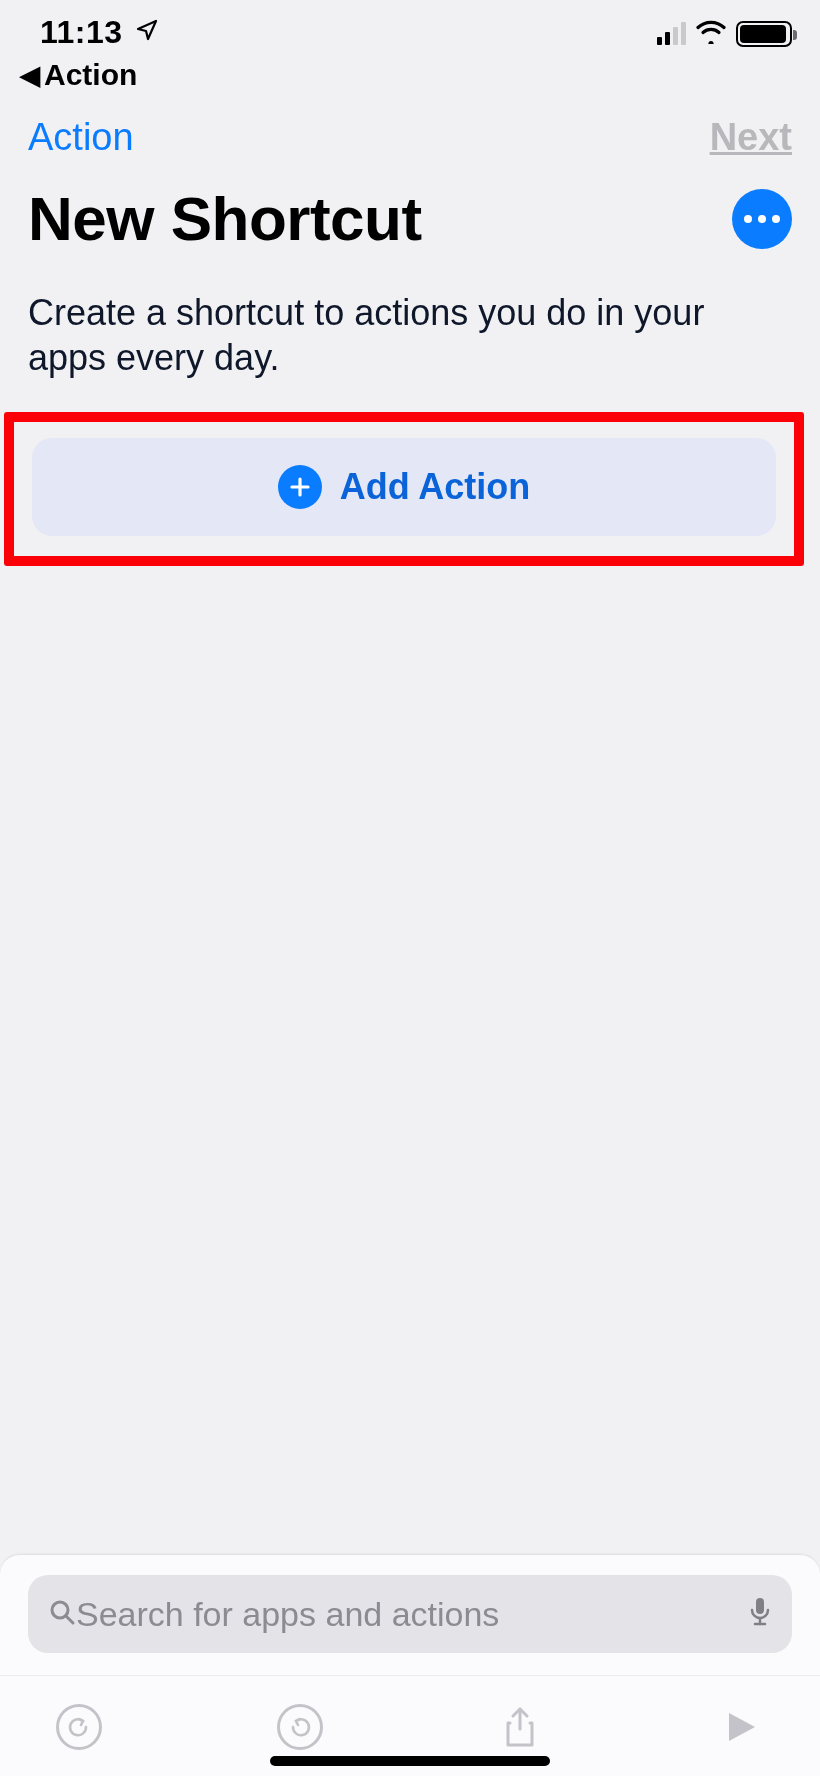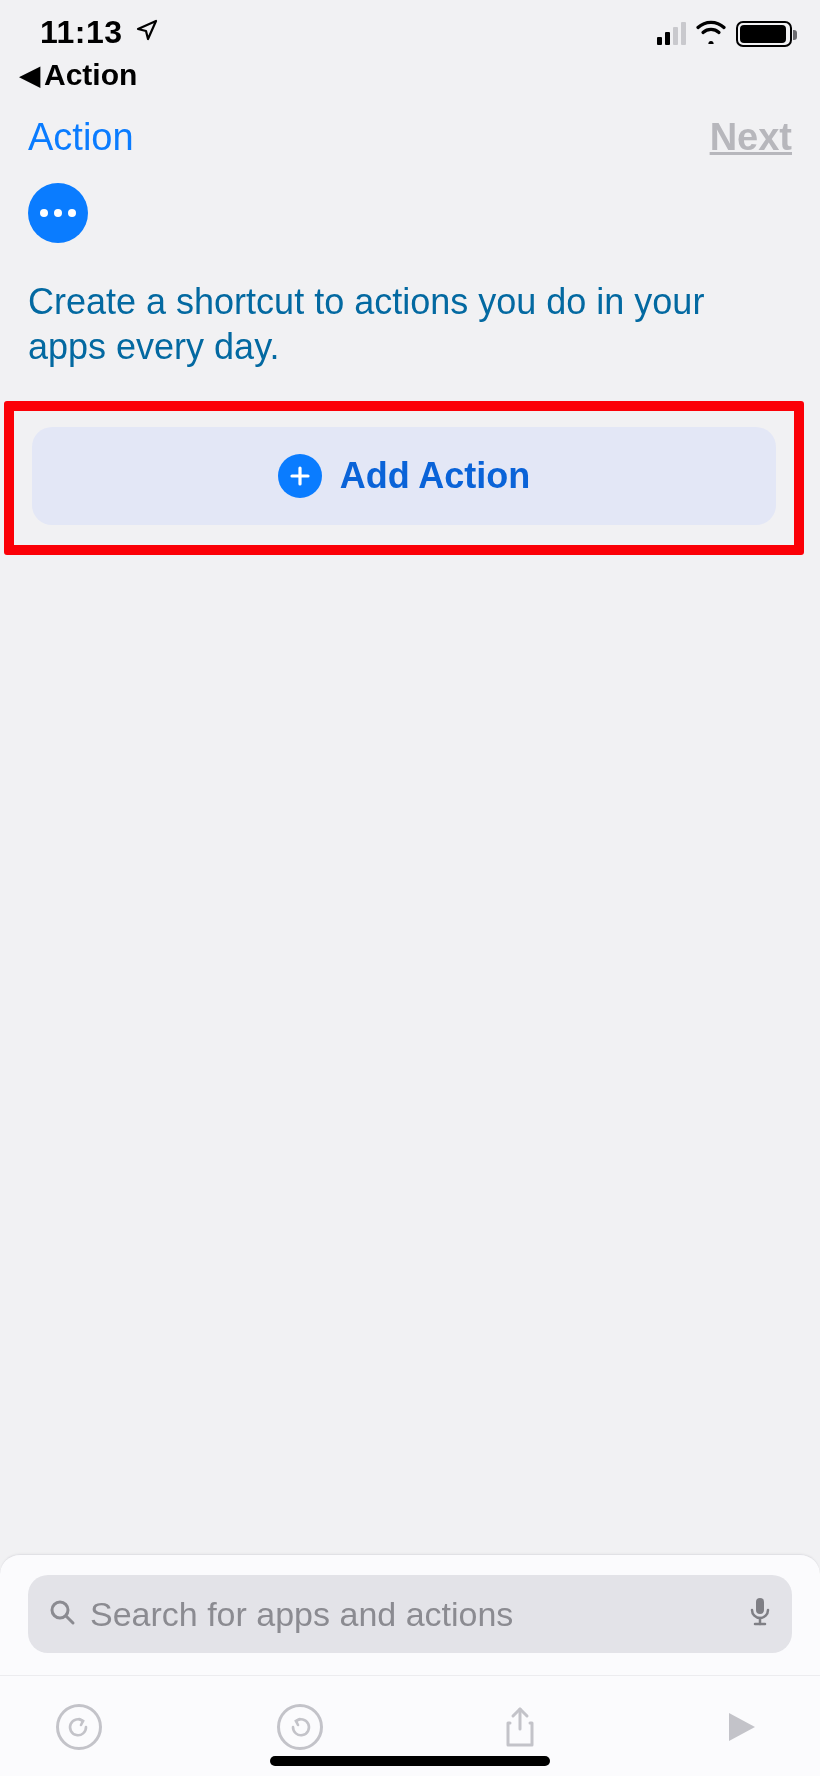--- a/index.html
+++ b/index.html
@@ -31,32 +31,32 @@
     .nav .cancel { color: #0a7cff; font-size: 38px; }
     .nav .next { color: #b7b7bc; font-size: 38px; font-weight: 600; text-decoration: underline; }
 
     
     .title-row { display: flex; align-items: center; justify-content: space-between; padding: 24px 28px 0 28px; }
     .title { font-size: 62px; font-weight: 800; letter-spacing: -0.5px; }
     .more-btn { width: 60px; height: 60px; border-radius: 50%; background: #0a7cff; display: flex; align-items: center; justify-content: center; gap: 6px; }
     .more-btn .dot { width: 8px; height: 8px; border-radius: 50%; background: #fff; }
 
     
-    .desc { color: #0369a1; font-size: 36px; line-height: 1.25; padding: 36px 28px 0 28px; }
+    .desc { color: #0f172a; font-size: 36px; line-height: 1.25; padding: 36px 28px 0 28px; }
 
     
     .highlight-wrap { margin-top: 32px; padding: 16px 18px 20px 18px; border: 10px solid #fb0007; border-radius: 3px; margin-left: 4px; margin-right: 16px;}
     .add-action { background: #e3e7f6; border-radius: 20px; height: 98px; display: flex; align-items: center; justify-content: center; gap: 18px; }
     .plus-circle { width: 44px; height: 44px; border-radius: 50%; background: #0a7cff; display: flex; align-items: center; justify-content: center; }
     .plus-circle svg { display: block; }
     .add-label { color: #0a63d8; font-size: 36px; font-weight: 700; }
 
     
     .bottom-panel { position: absolute; left: 0; right: 0; bottom: 0; background: #fbfbfd; border-top: 1px solid #e1e1e5; border-radius: 20px 20px 0 0; padding: 20px 0 0 0; box-shadow: 0 -1px 2px rgba(0,0,0,0.03); }
-    .search-wrap { margin: 0 28px; background: #e3e3e8; border-radius: 20px; height: 78px; display: flex; align-items: center; padding: 0 20px; gap: 14px; }
+    .search-wrap { margin: 0 28px; background: #e3e3e8; border-radius: 20px; height: 78px; display: flex; align-items: center; padding: 0 20px; }
     .search-input { flex: 1; border: none; background: transparent; outline: none; font-size: 34px; color: #3a3a3c; }
     .search-input::placeholder { color: #8b8b91; }
     .mic { color: #7f7f85; }
     .mag { color: #7f7f85; }
 
     
     .toolbar { display: flex; align-items: center; justify-content: space-between; padding: 28px 56px 26px 56px; border-top: 1px solid #ececef; margin-top: 22px;}
     .tb-btn { width: 46px; height: 46px; display:flex; align-items:center; justify-content:center; color:#c3c3c9; }
     .circle-btn { width: 46px; height: 46px; border: 3px solid #c3c3c9; border-radius: 50%; display: flex; align-items: center; justify-content: center; }
 
@@ -101,20 +101,21 @@
     <span class="back-caret">◀</span>
     <span>Action</span>
   </div>
 
   <div class="nav">
     <span class="cancel">Action</span>
     <span class="next">Next</span>
   </div>
 
   <div class="title-row">
+    <div class="title">New Shortcut</div>
     <div class="more-btn">
       <div class="dot"></div>
       <div class="dot"></div>
       <div class="dot"></div>
     </div>
   </div>
 
   <div class="desc">Create a shortcut to actions you do in your apps every day.</div>
 
   <div class="highlight-wrap">

